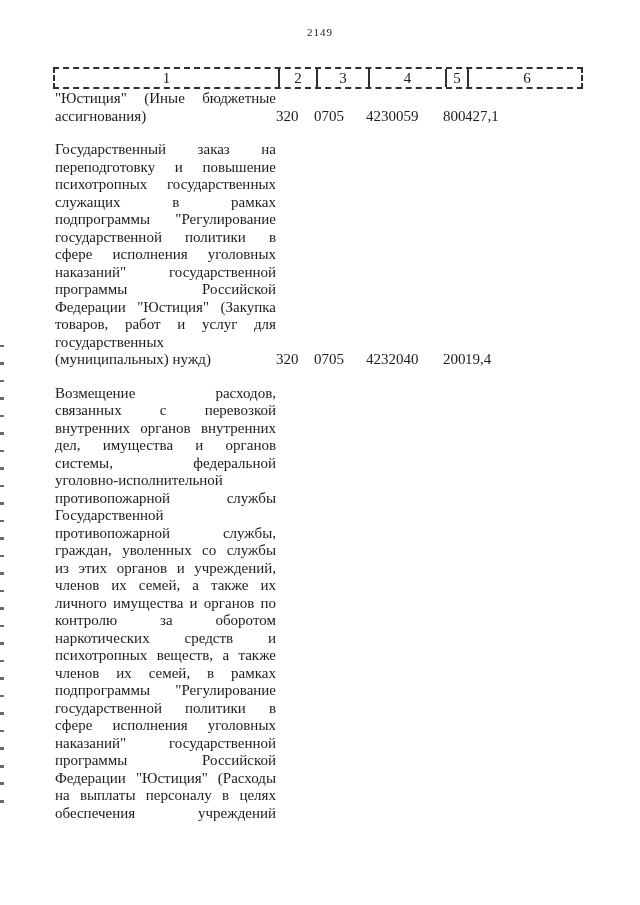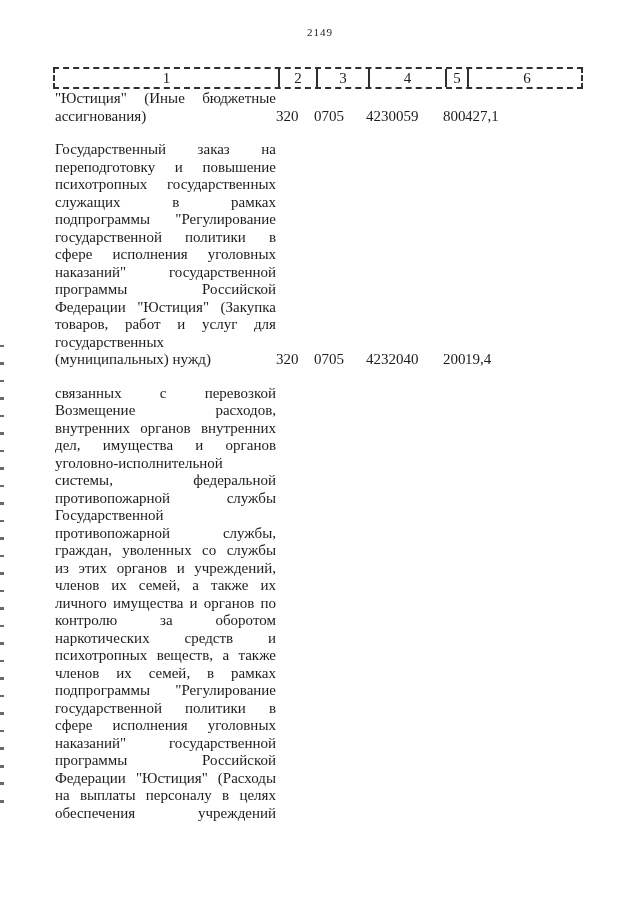--- a/index.html
+++ b/index.html
@@ -154,45 +154,45 @@
           </div>
           <div class="val">320</div>
           <div class="val">0705</div>
           <div class="val">4232040</div>
           <div class="val">200</div>
           <div class="val right">19,4</div>
         </div>
         <div class="trow grid6">
           <div class="cell-text">
             <div class="tline">
+              <span>Возмещение</span>
+              <span>расходов,</span>
+            </div>
+            <div class="tline">
               <span>связанных</span>
               <span>с</span>
               <span>перевозкой</span>
             </div>
             <div class="tline">
-              <span>Возмещение</span>
-              <span>расходов,</span>
-            </div>
-            <div class="tline">
               <span>внутренних</span>
               <span>органов</span>
               <span>внутренних</span>
             </div>
             <div class="tline">
               <span>дел,</span>
               <span>имущества</span>
               <span>и</span>
               <span>органов</span>
             </div>
             <div class="tline">
-              <span>уголовно-исполнительной</span>
-            </div>
-            <div class="tline">
               <span>системы,</span>
               <span>федеральной</span>
+            </div>
+            <div class="tline">
+              <span>уголовно-исполнительной</span>
             </div>
             <div class="tline">
               <span>противопожарной</span>
               <span>службы</span>
             </div>
             <div class="tline">
               <span>Государственной</span>
             </div>
             <div class="tline">
               <span>противопожарной</span>

